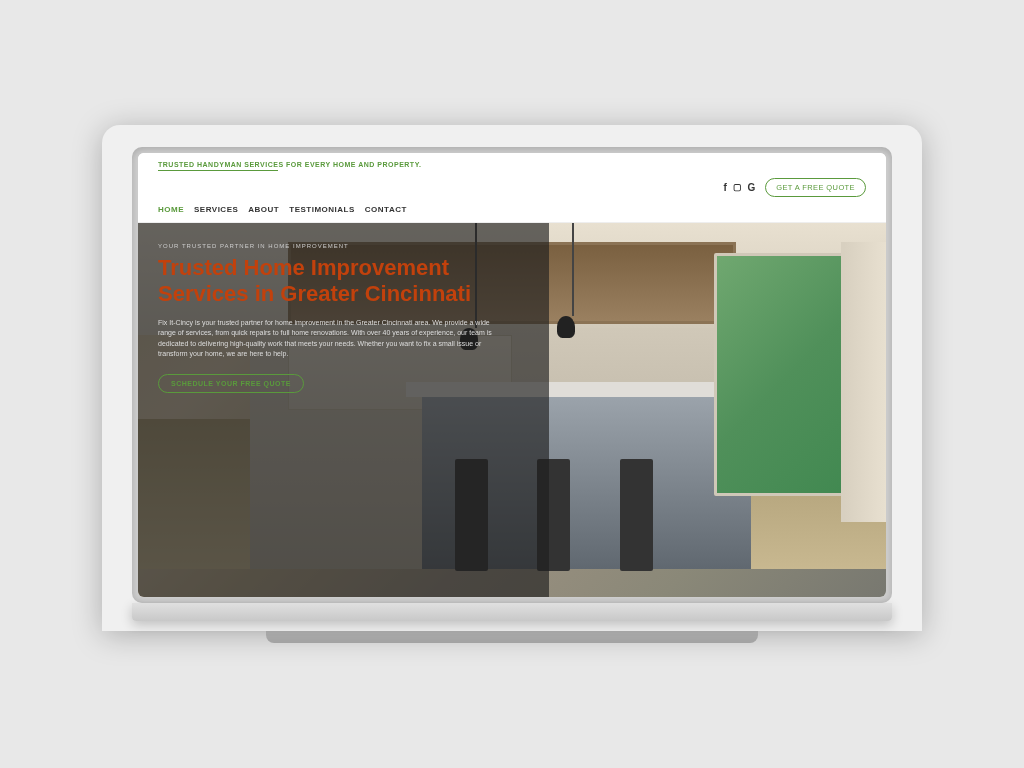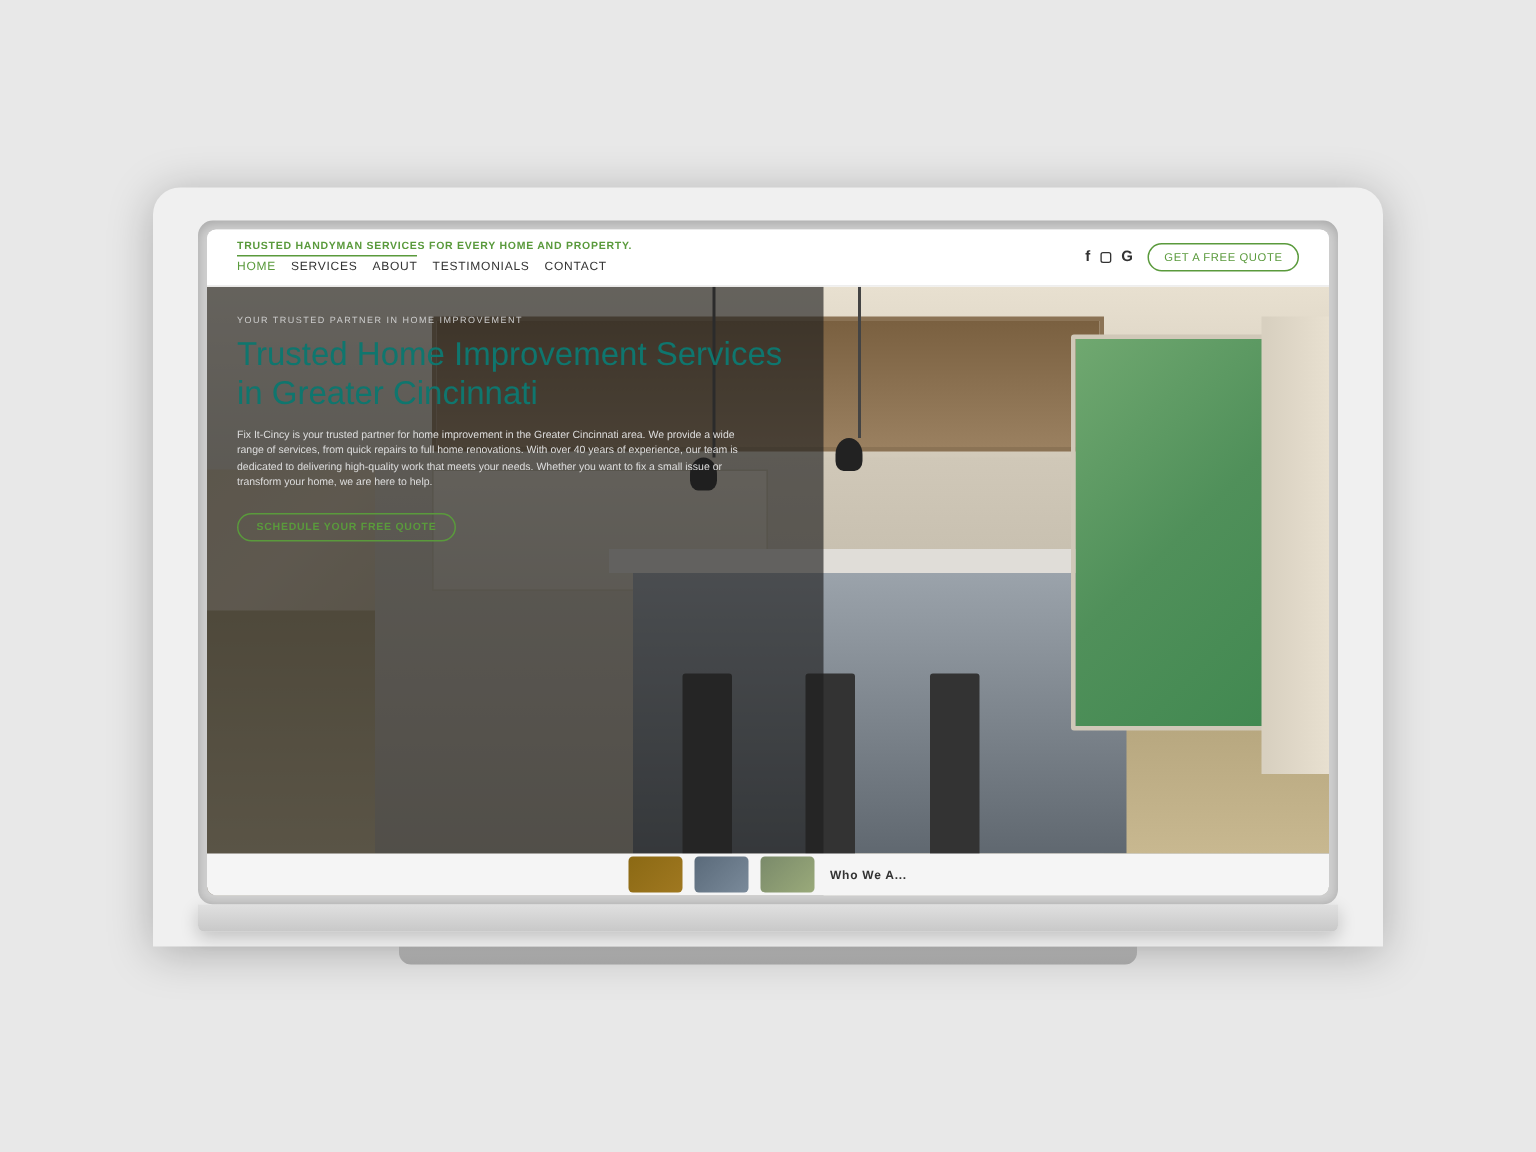--- a/index.html
+++ b/index.html
@@ -113,24 +113,25 @@
     .nav-links {
       display: flex;
       gap: 10px;
       align-items: center;
     }
 
     .nav-link {
       font-size: 8px;
       color: #333;
       text-decoration: none;
-      font-weight: 400;
+      font-weight: 700;
       letter-spacing: 0.5px;
       text-transform: uppercase;
       cursor: pointer;
+      margin-top: 32px;
     }
 
     .nav-link.active {
       color: #5a9a3c;
     }
 
     .header-right {
       display: flex;
       align-items: center;
       gap: 10px;
@@ -207,24 +208,24 @@
     .hero-eyebrow {
       font-size: 6px;
       letter-spacing: 1px;
       text-transform: uppercase;
       color: #ccc;
       margin-bottom: 6px;
     }
 
     .hero-title {
       font-size: 22px;
-      font-weight: 400;
+      font-weight: 700;
       line-height: 1.2;
       margin-bottom: 10px;
-      color: #0f766e;
+      color: #c2410c;
     }
 
     .hero-description {
       font-size: 7px;
       line-height: 1.5;
       color: #ddd;
       margin-bottom: 12px;
       max-width: 90%;
     }
 
@@ -364,28 +365,20 @@
 
             <div class="hero-overlay"></div>
 
             <div class="hero-content">
               <p class="hero-eyebrow">YOUR TRUSTED PARTNER IN HOME IMPROVEMENT</p>
               <h1 class="hero-title">Trusted Home Improvement Services in Greater Cincinnati</h1>
               <p class="hero-description">Fix It-Cincy is your trusted partner for home improvement in the Greater Cincinnati area. We provide a wide range of services, from quick repairs to full home renovations. With over 40 years of experience, our team is dedicated to delivering high-quality work that meets your needs. Whether you want to fix a small issue or transform your home, we are here to help.</p>
               <button class="hero-cta">SCHEDULE YOUR FREE QUOTE</button>
             </div>
 
-            <div class="bottom-peek">
-              <div class="peek-images">
-                <div class="peek-thumb peek-thumb-1"></div>
-                <div class="peek-thumb peek-thumb-2"></div>
-                <div class="peek-thumb peek-thumb-3"></div>
-              </div>
-              <span class="peek-text" style="margin-left:10px;">Who We A...</span>
-            </div>
           </div>
 
         </div>
       </div>
     </div>
     <div class="laptop-base"></div>
   </div>
   <div class="laptop-stand"></div>
 </div>
 

